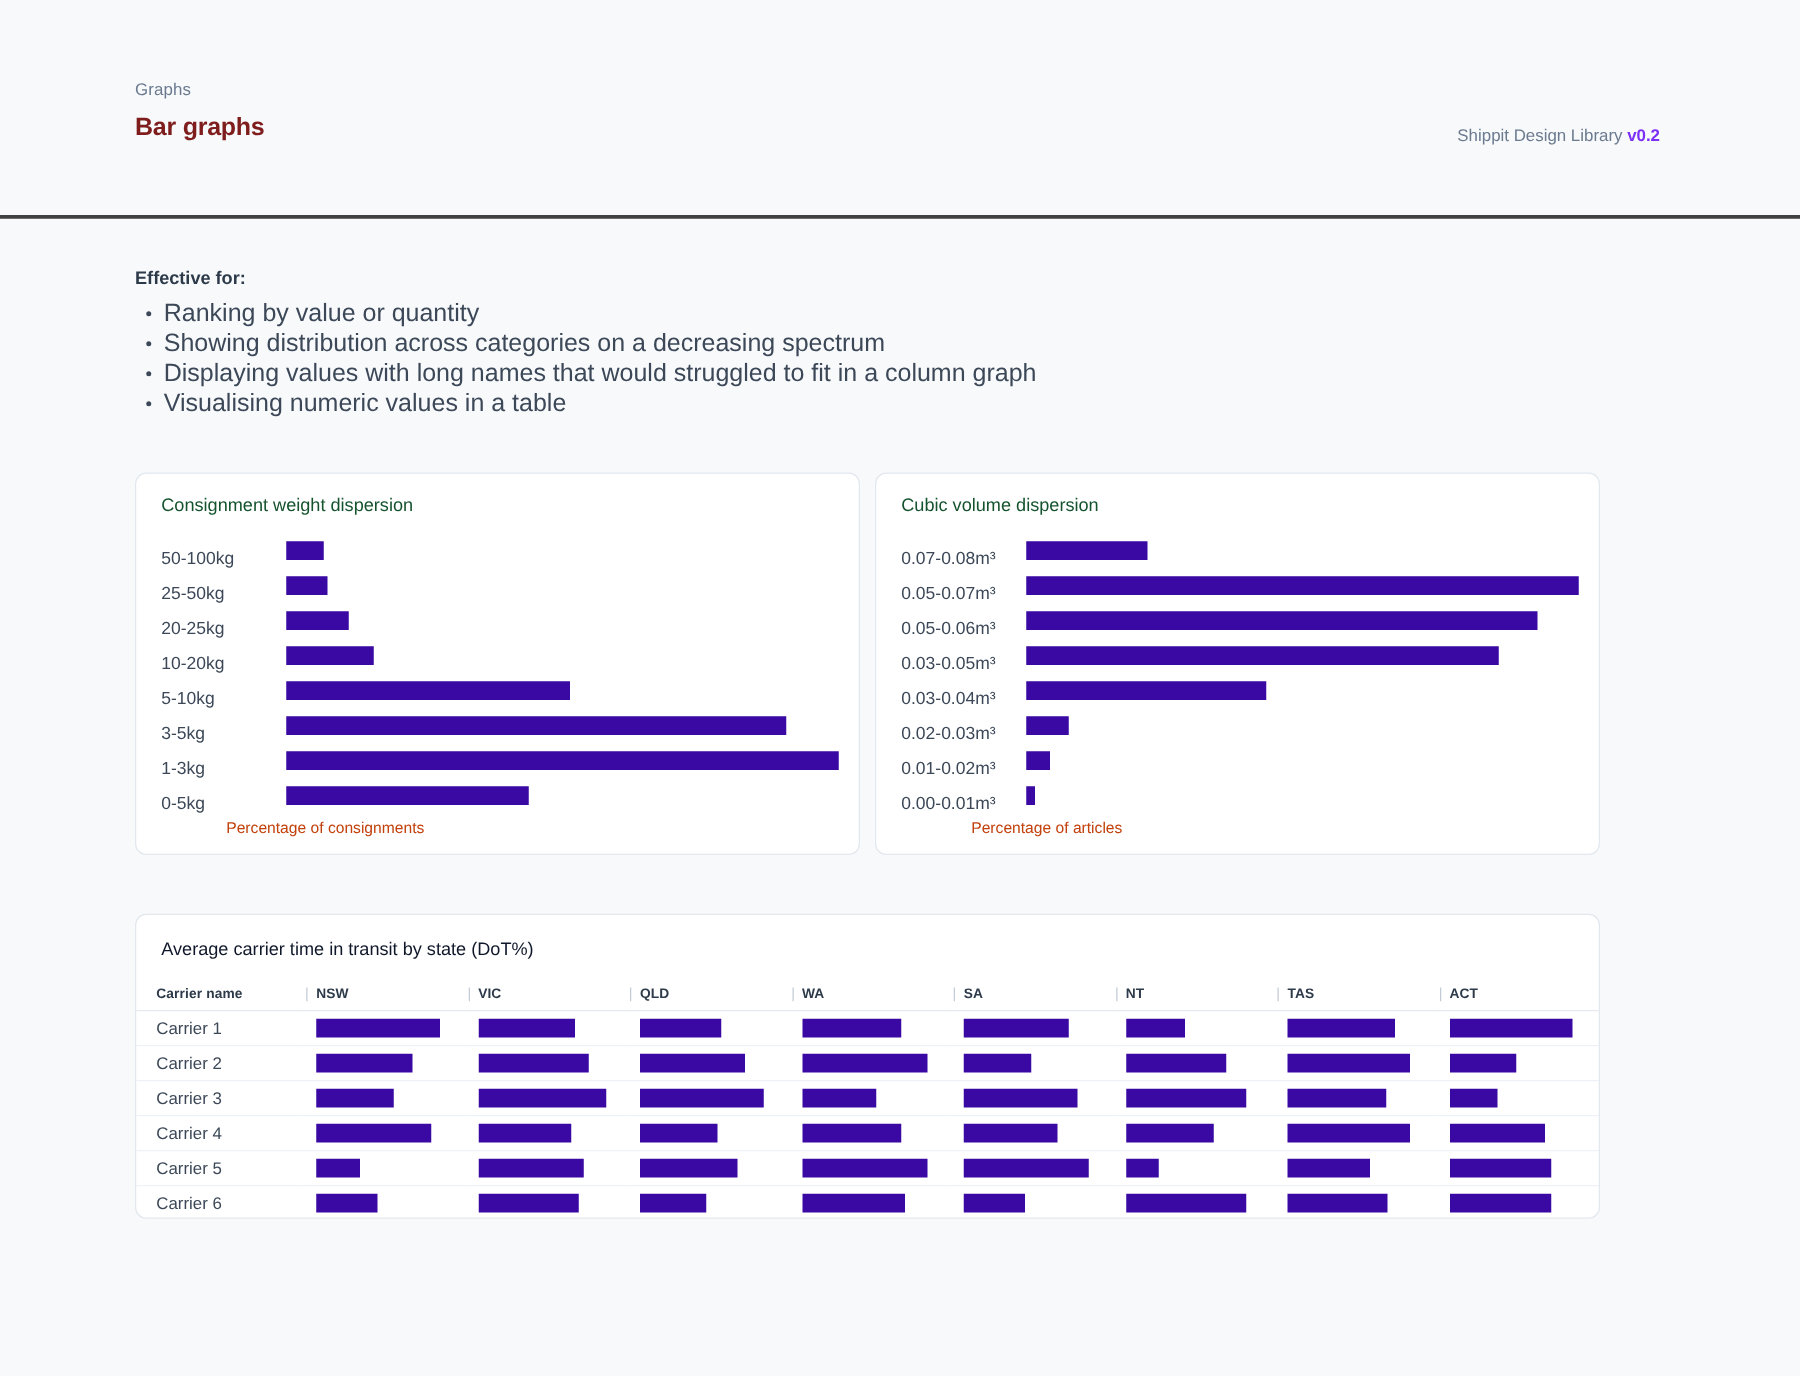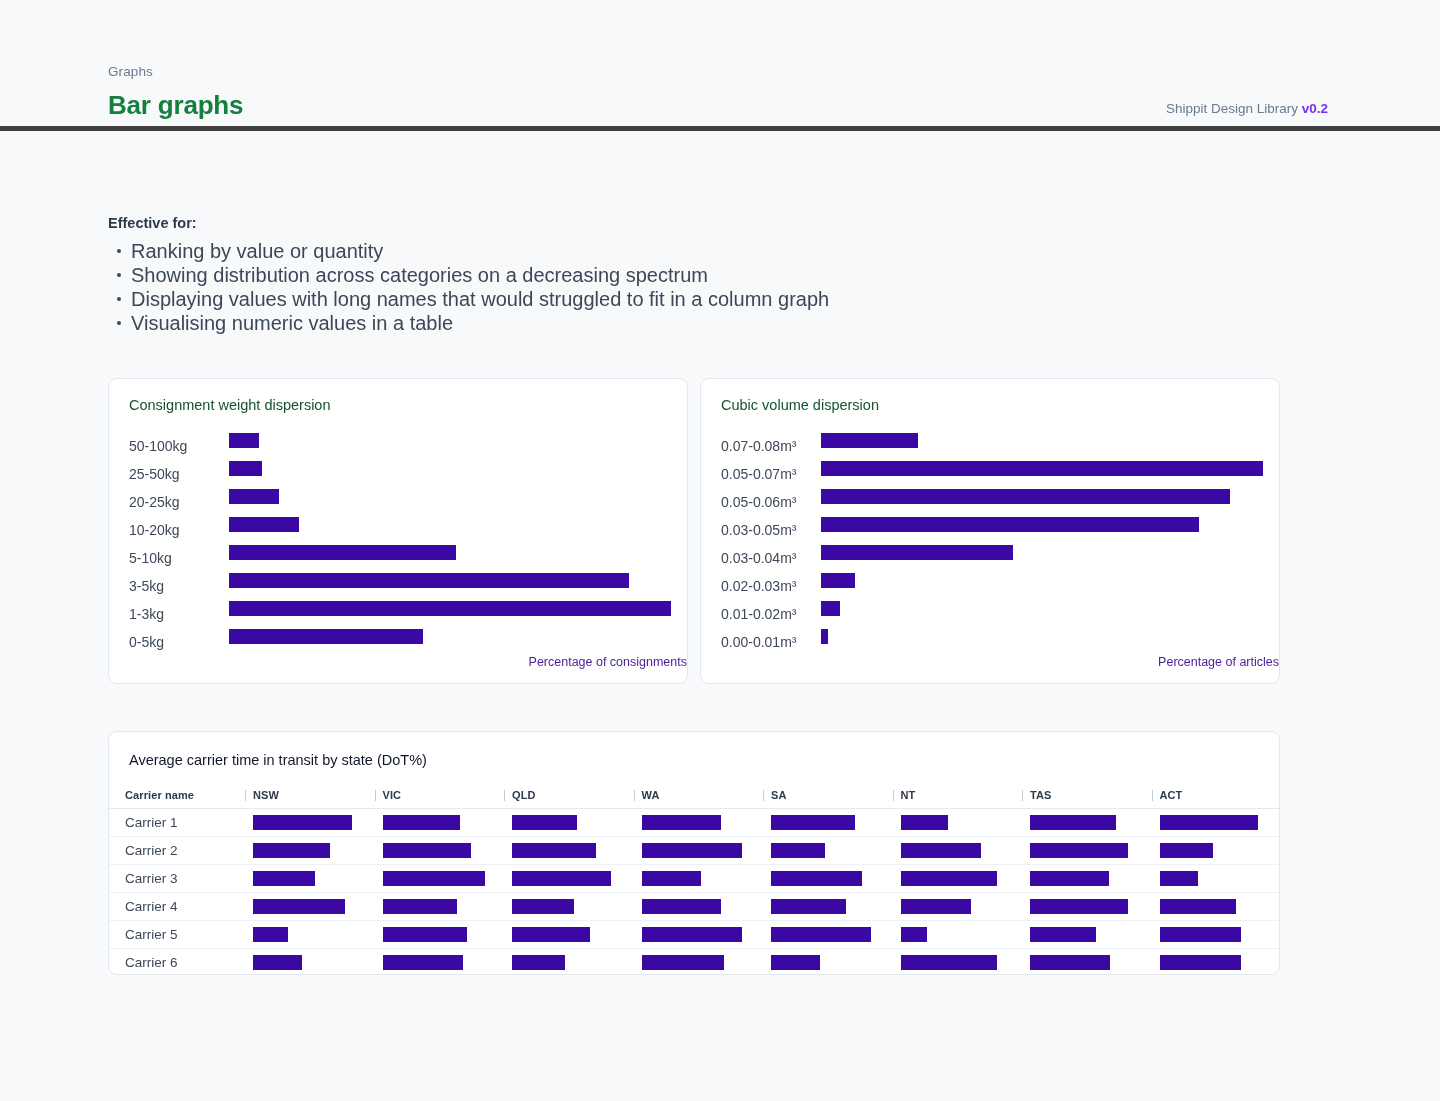--- a/index.html
+++ b/index.html
@@ -7,35 +7,35 @@
     width: 1440px;
     height: 1101px;
     background: #f7f9fb;
     font-family: "Liberation Sans", sans-serif;
     -webkit-font-smoothing: antialiased;
   }
 
   
   .page-header {
     position: relative;
-    height: 131px;
-    border-bottom: 5px solid #404040;
+    height: 175px;
+    border-bottom: 3px solid #404040;
     background: #f7f9fb;
   }
   .header-left { position: absolute; left: 108px; top: 64px; }
   .eyebrow {
     font-size: 13.5px;
     color: #6b7a8f;
     letter-spacing: 0.1px;
     line-height: 1.2;
   }
   .page-title {
-    font-size: 26px;
+    font-size: 20px;
     font-weight: 700;
-    color: #15803d;
+    color: #7f1d1d;
     letter-spacing: -0.2px;
     margin-top: 11px;
     line-height: 1.15;
   }
   .header-right {
     position: absolute;
     right: 112px;
     top: 101px;
     font-size: 13.5px;
     color: #6b7a8f;
@@ -115,23 +115,23 @@
     left: 0;
     top: 7px;
     height: 15px;
     background: #3a09a4;
   }
   .axis-caption {
     position: absolute;
     left: 0;
     right: 0;
     bottom: 14px;
-    text-align: right;
+    text-align: left;
     font-size: 12.5px;
-    color: #4c1d95;
+    color: #c2410c;
   }
   #card-weight .axis-caption { padding-left: 72px; }
   #card-volume .axis-caption { padding-left: 76px; }
 
   
   .tbl-title {
     position: absolute;
     left: 20px;
     top: 20px;
     font-size: 14.5px;

